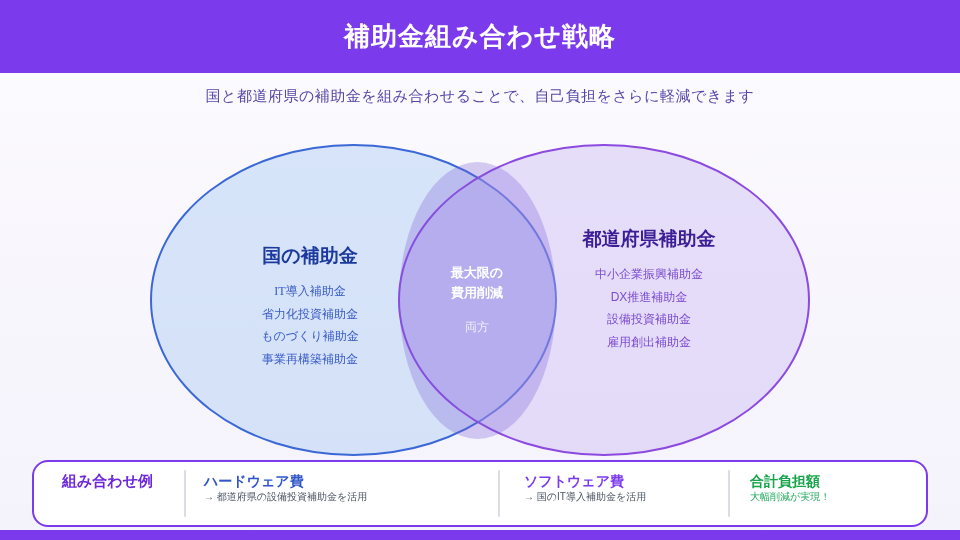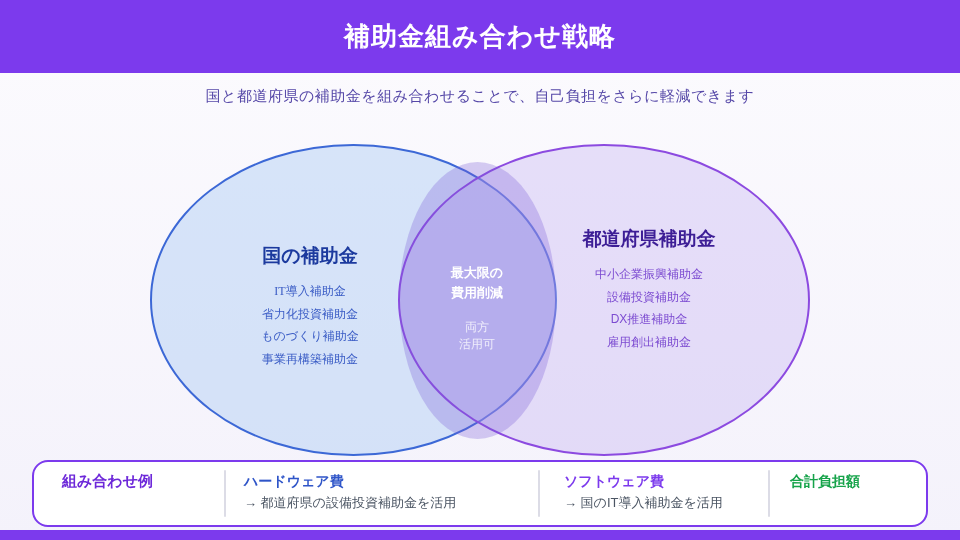--- a/index.html
+++ b/index.html
@@ -60,34 +60,34 @@
   .overlap-note-wrap{margin-top:16px;}
   
   .examples-card{
     position:absolute;left:32px;top:460px;width:896px;height:67px;
     box-sizing:border-box;
     background:#ffffff;
     border:2px solid #7C3AED;border-radius:16px;
     display:flex;align-items:stretch;
   }
   .card-col{box-sizing:border-box;padding-top:11px;}
-  .col-label{width:190px;padding-left:28px;}
+  .col-label{width:150px;padding-left:28px;}
   .col-label .col-title{color:#6D28D9;font-size:15px;font-weight:bold;}
   .col-divider{
     width:2px;background:#DCDCE6;
     margin:8px 0;border-radius:1px;flex:0 0 2px;
   }
   .col-hw{width:312px;padding-left:18px;}
   .col-sw{width:228px;padding-left:24px;}
   .col-total{flex:1;padding-left:20px;}
   .col-title{font-size:14px;font-weight:bold;line-height:16px;}
   .col-hw .col-title{color:#2F55C8;}
   .col-sw .col-title{color:#7C3AED;}
   .col-total .col-title{color:#16A34A;}
-  .col-desc{font-size:13px;line-height:15px;margin-top:6px;color:#4B5563;}
+  .col-desc{font-size:10px;line-height:15px;color:#4B5563;}
   .col-total .col-desc{color:#22A95E;}
   
   .footer-strip{
     position:absolute;left:0;bottom:0;width:960px;height:10px;
     background:#7C3AED;
   }
 </style>
 </head>
 <body>
 
@@ -107,49 +107,49 @@
     <div class="venn-heading">国の補助金</div>
     <div class="venn-item">IT導入補助金</div>
     <div class="venn-item">省力化投資補助金</div>
     <div class="venn-item">ものづくり補助金</div>
     <div class="venn-item">事業再構築補助金</div>
   </div>
 
   <div class="venn-group group-right">
     <div class="venn-heading">都道府県補助金</div>
     <div class="venn-item">中小企業振興補助金</div>
+    <div class="venn-item">DX推進補助金</div>
     <div class="venn-item">設備投資補助金</div>
-    <div class="venn-item">DX推進補助金</div>
     <div class="venn-item">雇用創出補助金</div>
   </div>
 
   <div class="venn-group group-overlap">
     <div class="overlap-strong">最大限の</div>
     <div class="overlap-strong">費用削減</div>
     <div class="overlap-note-wrap">
       <div class="overlap-note">両方</div>
-      <div class="overlap-note">活用可</div>
     </div>
   </div>
 
   <div class="examples-card">
     <div class="card-col col-label">
       <div class="col-title">組み合わせ例</div>
     </div>
     <div class="col-divider"></div>
     <div class="card-col col-hw">
       <div class="col-title">ハードウェア費</div>
       <div class="col-desc">→ 都道府県の設備投資補助金を活用</div>
     </div>
     <div class="col-divider"></div>
     <div class="card-col col-sw">
       <div class="col-title">ソフトウェア費</div>
       <div class="col-desc">→ 国のIT導入補助金を活用</div>
     </div>
     <div class="col-divider"></div>
     <div class="card-col col-total">
       <div class="col-title">合計負担額</div>
+      <div class="col-desc">大幅削減が実現！</div>
     </div>
   </div>
 
   <div class="footer-strip"></div>
 
 </div>
 
 </body></html>

